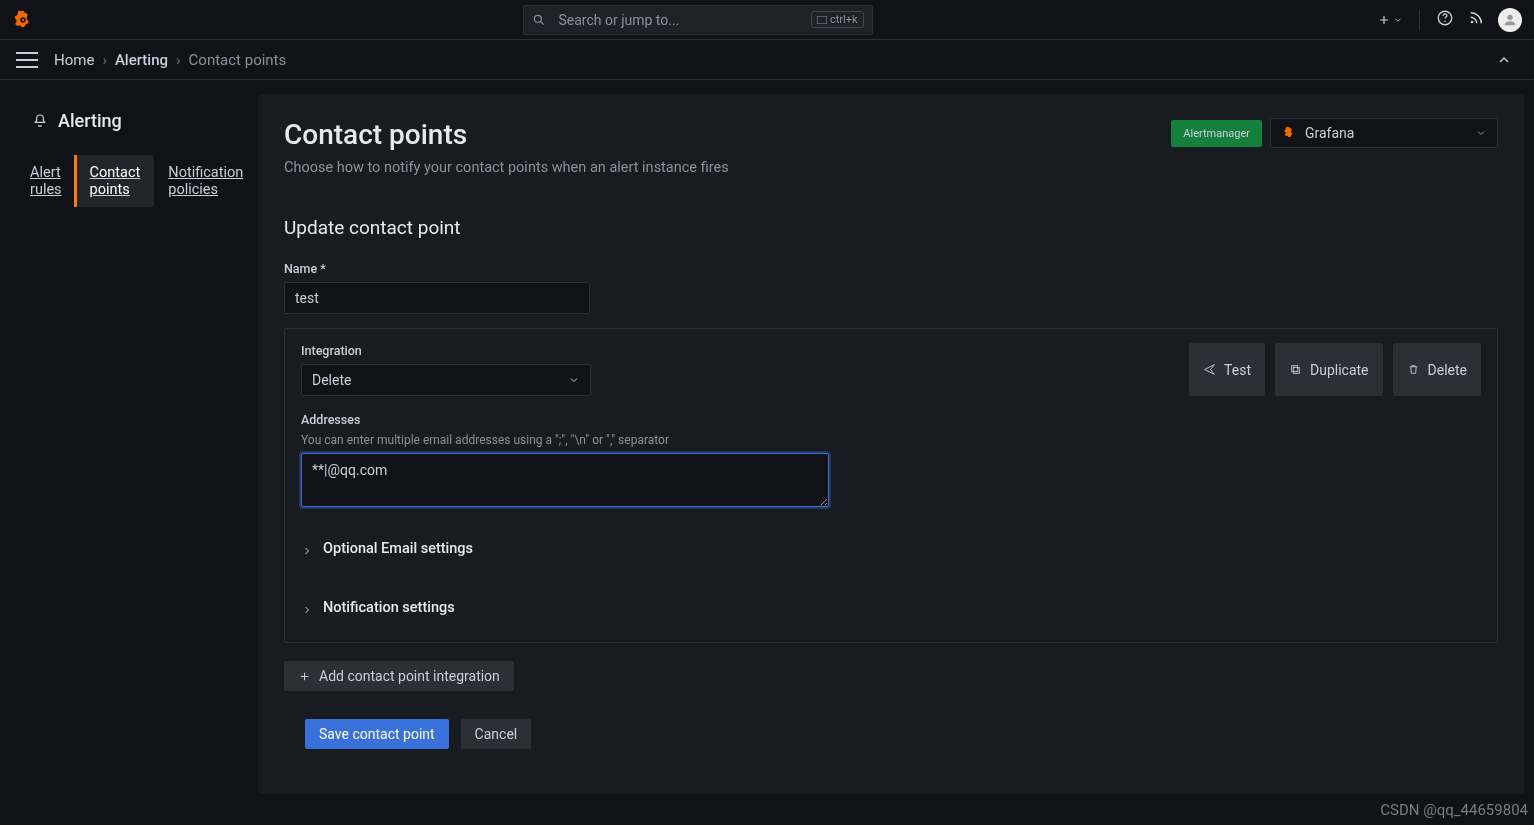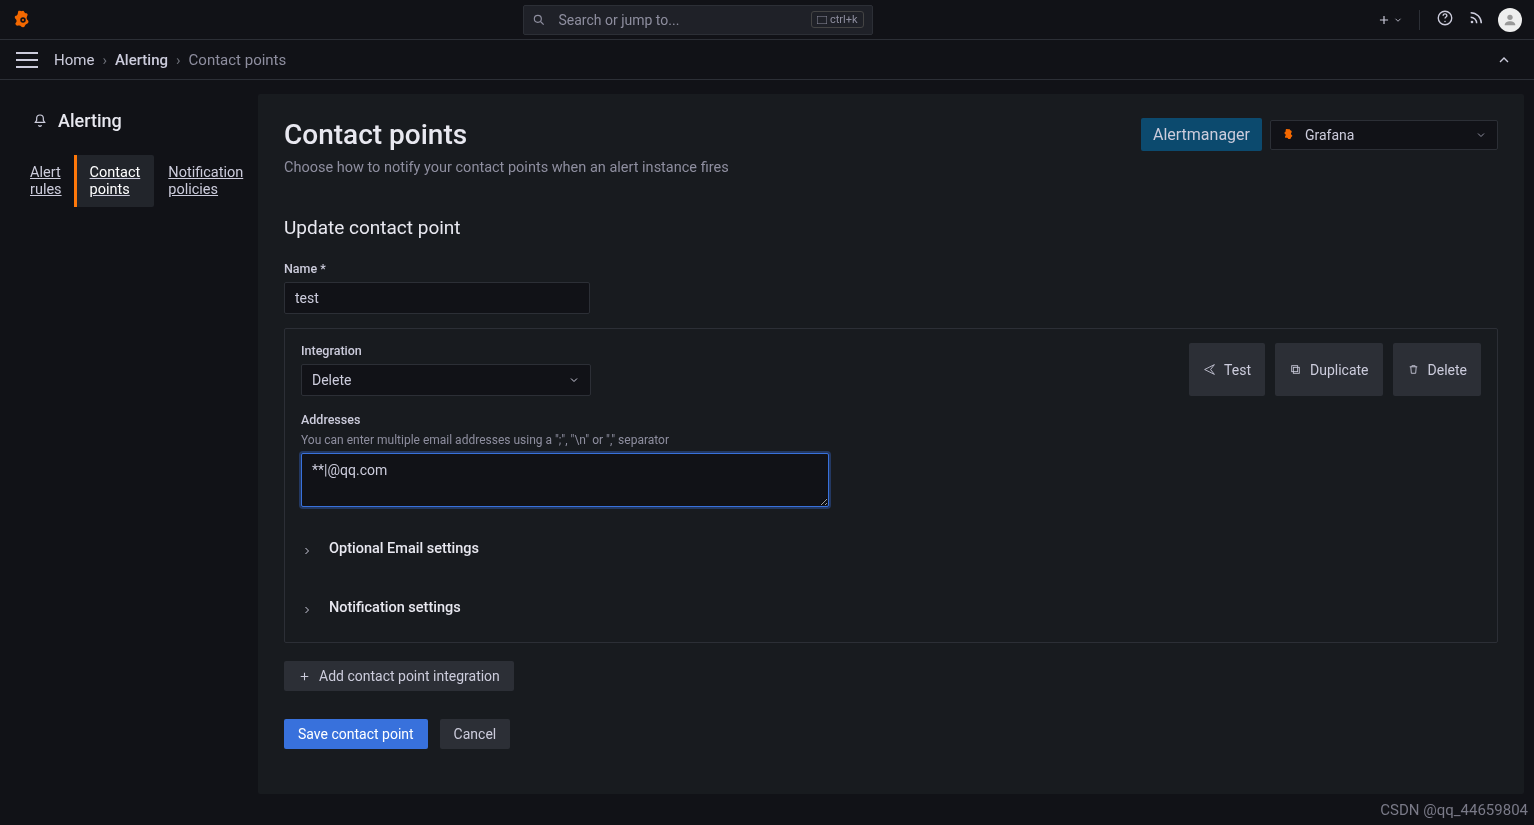--- a/index.html
+++ b/index.html
@@ -85,21 +85,21 @@
 
 .main { flex: 1; padding: 14px 10px 20px 0; overflow-y: auto;}
 .panel {
   background: #181b1f; border-radius: 2px; padding: 24px 26px; min-height: 700px;
 }
 .page-head { display: flex; align-items: flex-start; gap: 12px; }
 .page-title { font-size: 28px; font-weight: 500; color: #e8e8f0; }
 .page-sub { color: #8e8e9f; margin-top: 8px; font-size: 14.5px;}
 .head-right { margin-left: auto; display: flex; align-items: center; gap: 8px; }
 .badge {
-  background: #0c4a6e; color: #ccccdc; padding: 7px 12px; border-radius: 2px; font-size: 16px;
+  background: #15803d; color: #ccccdc; padding: 7px 12px; border-radius: 2px; font-size: 11px;
 }
 .am-select {
   background: #111217; border: 1px solid #2c2f36; border-radius: 2px;
   display: flex; align-items: center; padding: 6px 10px; gap: 8px; width: 228px; cursor: pointer;
 }
 .am-select .caret { margin-left: auto; }
 
 .section-title { font-size: 19px; color: #e8e8f0; margin-top: 40px; margin-bottom: 22px; }
 .field-label { font-size: 12.5px; color: #ccccdc; margin-bottom: 6px; display: block; font-weight: 500;}
 .field-hint { font-size: 12px; color: #8e8e9f; margin-bottom: 6px; margin-top: 2px;}
@@ -111,35 +111,35 @@
   border: 1px solid #2c2f36; border-radius: 2px; padding: 14px 16px 22px 16px;
   margin-top: 14px;
 }
 .form-box-head { display: flex; gap: 16px; }
 .form-box-actions { margin-left: auto; display: flex; gap: 10px; }
 .btn {
   background: #2c2f36; color: #ccccdc; border: none; padding: 7px 14px;
   border-radius: 2px; cursor: pointer; font-size: 14px; display: inline-flex; align-items: center; gap: 8px;
   font-family: inherit;
 }
-.btn.primary { background: #3871dc; color: #fff; }
+.btn.primary { background: #3871dc; color: #fff; margin-left: 21px; }
 .select-input {
   background: #111217; border: 1px solid #2c2f36; color: #ccccdc;
   padding: 0 10px; border-radius: 2px; font-size: 14px; width: 290px;
   display: flex; align-items: center; height: 32px; cursor: pointer;
 }
 .select-input .caret { margin-left: auto; }
 .textarea {
   background: #111217; border: 1px solid #3871dc; color: #ccccdc;
   padding: 8px 10px; border-radius: 2px; font-size: 14px; width: 528px; height: 54px;
   resize: both; font-family: inherit; outline: none;
   box-shadow: 0 0 0 2px rgba(56,113,220,0.35);
 }
 .collapsible {
-  display: flex; align-items: flex-end; gap: 16px; color: #e8e8f0; cursor: pointer;
+  display: flex; align-items: flex-end; gap: 10px; color: #e8e8f0; cursor: pointer;
   font-size: 14.5px; font-weight: 500; margin-top: 26px; padding: 4px 0;
 }
 .add-row { margin-top: 18px; }
 .action-row { margin-top: 28px; display: flex; gap: 12px; }
 
 .watermark {
   position: fixed; right: 6px; bottom: 6px; color: #7a7a88; font-size: 15px;
 }
 
 svg { flex-shrink: 0; }

